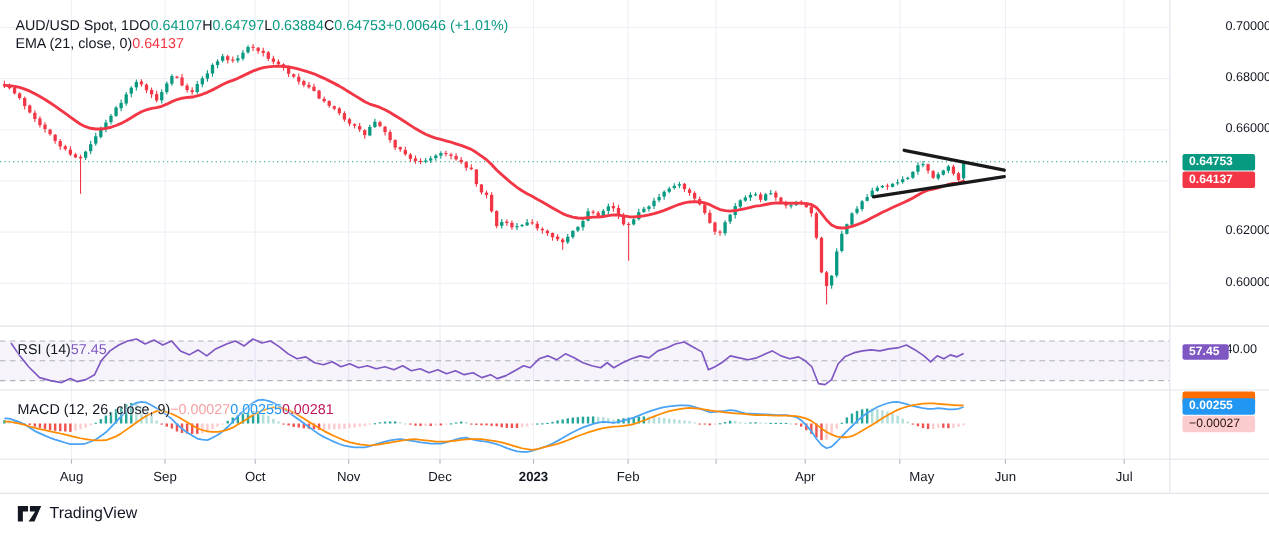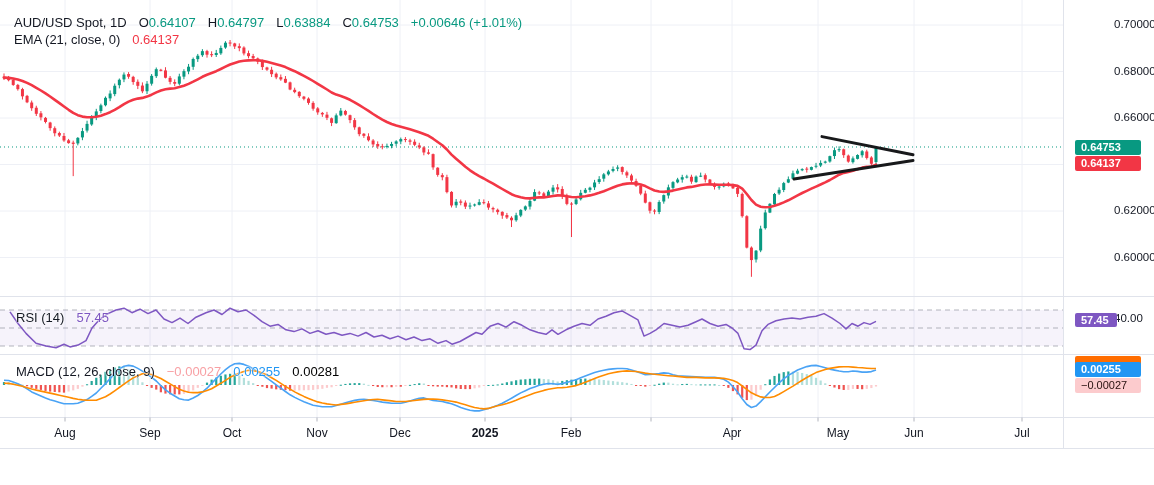--- a/index.html
+++ b/index.html
@@ -1,24 +1,24 @@
 <!DOCTYPE html>
 <html><head>
 <meta charset="utf-8">
 <style>
   html,body{margin:0;padding:0;background:#fff;}
   #app{position:relative;width:1154px;height:485px;background:#fff;overflow:hidden;
        font-family:"Liberation Sans","DejaVu Sans",sans-serif;color:#131722;}
   #chart-svg{position:absolute;left:0;top:0;}
-  .legend{position:absolute;display:flex;align-items:center;gap:12px;font-size:13px;
+  .legend{position:absolute;display:flex;align-items:center;gap:0;font-size:13px;
           white-space:nowrap;text-shadow:0 0 2px #fff,0 0 2px #fff;z-index:5;}
   .legend .grp{display:flex;gap:0;}
   .sym{font-weight:500;}
   .g{color:#089981;} .r{color:#f23645;} .pu{color:#7e57c2;}
-  .pk{color:#f8a0a4;} .bl{color:#2196f3;} .or{color:#000000;}
+  .pk{color:#f8a0a4;} .bl{color:#2196f3;} .or{color:#be185d;}
   .axis-col{position:absolute;left:1063px;top:0;width:91px;height:448px;z-index:4;}
   .axis-label{position:absolute;left:15px;font-size:11.5px;color:#131722;margin-left:36px;}
   .badge{position:absolute;left:12px;font-size:11px;font-weight:700;color:#fff;
          border-radius:2px;line-height:15px;height:15px;padding:0 6px;min-width:54px;z-index:3;}
   .time-label{position:absolute;top:0;transform:translateX(-50%);font-size:12px;color:#131722;}
   .time-label.bold{font-weight:700;}
   #time-axis{position:absolute;left:0;top:426px;width:936px;height:22px;z-index:4;}
   #footer{position:absolute;left:0;top:449px;width:1154px;height:36px;background:#fff;
           display:flex;align-items:center;padding-left:16px;box-sizing:border-box;z-index:5;}
   #footer .brand-text{font-size:14.5px;font-weight:500;color:#131722;margin-left:7px;}
@@ -724,22 +724,29 @@
     <div class="badge" style="top:362px;background:#2196f3;z-index:3;">0.00255</div>
     <div class="badge" style="top:378px;background:#fccbcd;color:#27110f;font-weight:400;z-index:3;">−0.00027</div>
   </div>
 
   <div id="time-axis">
       <div class="time-label" style="left: 65px;">Aug</div>
       <div class="time-label" style="left: 150px; text-align: right;">Sep</div>
       <div class="time-label" style="left: 232px;">Oct</div>
       <div class="time-label" style="left: 317px;">Nov</div>
       <div class="time-label" style="left: 400px;">Dec</div>
-      <div class="time-label bold" style="left: 485px;">2025</div>
+      <div class="time-label bold" style="left: 485px;">2023</div>
       <div class="time-label" style="left: 571px;">Feb</div>
       <div class="time-label" style="left: 732px;">Apr</div>
       <div class="time-label" style="left: 818px; padding-left: 40px;">May</div>
       <div class="time-label" style="left: 914px;">Jun</div>
       <div class="time-label" style="left: 1022px;">Jul</div>
     </div>
 
+  <div id="footer">
+    <svg width="22" height="16" viewBox="0 0 22 16">
+      <path d="M0 1 h9.5 v5 h-4.7 v9 h-4.8 Z" fill="#131722"></path>
+      <path d="M11.2 1 h10.3 l-6.2 14 h-5.3 l6 -9 h-4.8 Z" fill="#131722"></path>
+    </svg>
+    <span class="brand-text">TradingView</span>
+  </div>
 
 </div>
 
 </body></html>

